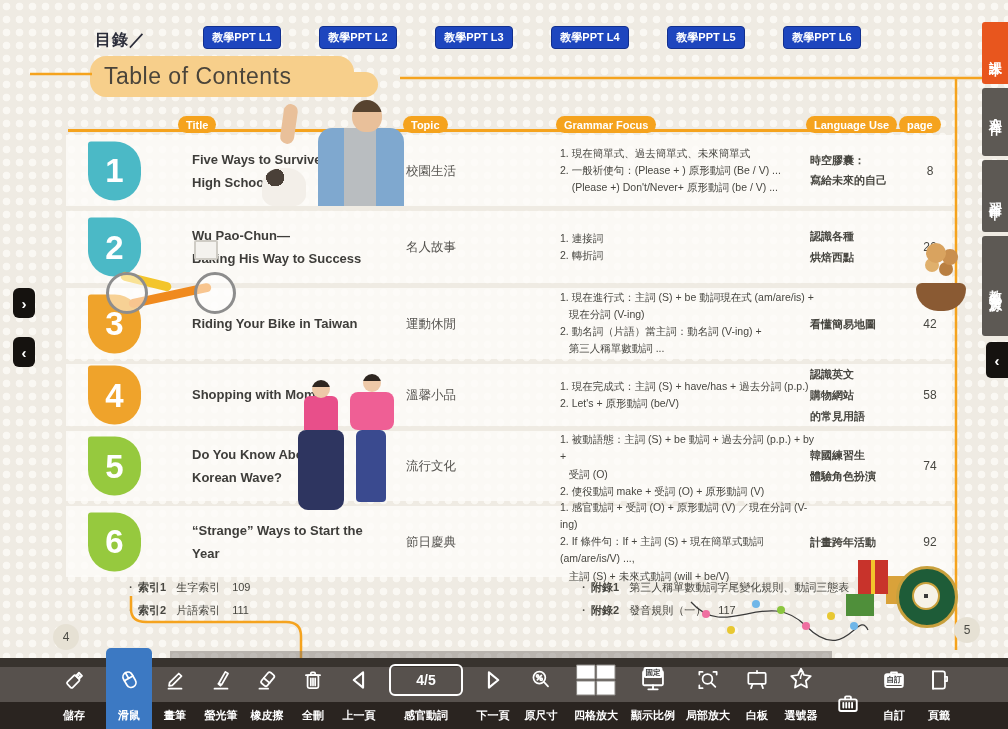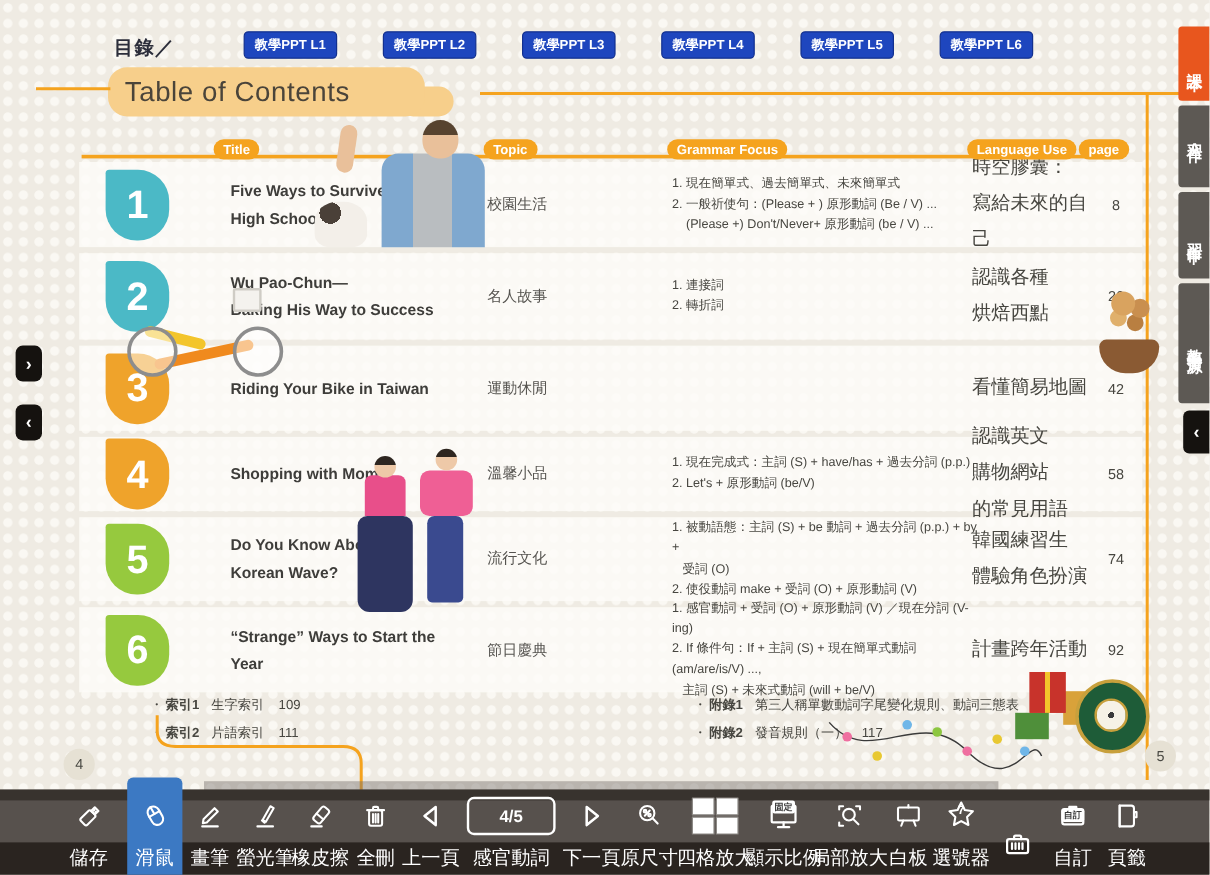--- a/index.html
+++ b/index.html
@@ -22,21 +22,21 @@
     font-size:11px;font-weight:700;display:flex;align-items:center;justify-content:center;padding:0 8px;white-space:nowrap;z-index:3;}
   
   .row{position:absolute;left:66px;width:886px;background:rgba(253,252,248,.85);}
   .badge{position:absolute;left:22px;top:50%;transform:translateY(-50%);width:53px;height:59px;
     border-radius:3px 26px 26px 26px;color:#fff;font-size:33px;font-weight:700;
     display:flex;align-items:center;justify-content:center;}
   .ccol{position:absolute;top:50%;transform:translateY(-50%);}
   .c-title{left:126px;width:200px;font-size:13px;font-weight:700;color:#3e3d3a;line-height:1.8;white-space:pre-line;}
   .c-topic{left:340px;width:100px;font-size:12.5px;color:#55534f;}
   .c-grammar{left:494px;width:262px;font-size:10.5px;color:#474640;line-height:1.65;white-space:pre-wrap;}
-  .c-lang{left:744px;width:102px;font-size:16px;color:#474640;line-height:1.9;white-space:pre-line;}
+  .c-lang{left:744px;width:102px;font-size:11px;color:#474640;line-height:1.9;white-space:pre-line;font-weight:bold;}
   .c-page{left:836px;width:56px;text-align:center;font-size:12px;color:#474640;}
   
   .f-col{position:absolute;top:580px;font-size:11px;color:#474640;}
   .f-item{display:flex;align-items:baseline;margin-bottom:8px;white-space:nowrap;}
   .f-bullet{margin-right:2px;}
   .f-label{font-weight:700;margin-right:10px;}
   .f-text{margin-right:12px;}
   
   .pgc{position:absolute;width:26px;height:26px;border-radius:50%;background:#e6e1d4;color:#4a4a44;
     font-size:12px;display:flex;align-items:center;justify-content:center;z-index:4;}
@@ -50,21 +50,21 @@
   .tab-chevron{position:absolute;left:986px;top:342px;width:22px;height:36px;background:#15120f;border-radius:5px 0 0 5px;
     color:#fff;font-size:15px;font-weight:700;display:flex;align-items:center;justify-content:center;cursor:pointer;z-index:9;}
   .gray-bar{position:absolute;left:170px;top:651px;width:662px;height:26px;background:rgba(120,114,108,.45);z-index:5;}
   
   .toolbar{position:absolute;left:0;top:658px;width:1008px;height:71px;background:#57514d;z-index:10;display:flex;padding-left:42px;box-sizing:border-box;}
   .toolbar::before{content:"";position:absolute;left:0;top:0;width:100%;height:9px;background:#38332e;}
   .toolbar::after{content:"";position:absolute;left:0;bottom:0;width:100%;height:27px;background:#2a2420;}
   .titem{position:relative;height:71px;display:flex;flex-direction:column;align-items:center;z-index:12;cursor:pointer;}
   .ticon{height:44px;display:flex;align-items:center;justify-content:center;position:relative;}
   .ticon svg{stroke:#fff;fill:none;stroke-width:1.6;stroke-linecap:round;stroke-linejoin:round;}
-  .tlabel{height:27px;display:flex;align-items:center;justify-content:center;font-size:16px;font-weight:400;color:#fff;white-space:nowrap;}
+  .tlabel{height:27px;display:flex;align-items:center;justify-content:center;font-size:11px;font-weight:700;color:#fff;white-space:nowrap;}
   .titem.active{background:#3c79c3;margin-top:-10px;padding-top:10px;height:81px;border-radius:5px 5px 0 0;}
   .pagebox{width:70px;height:28px;border:2px solid #fff;border-radius:6px;color:#fff;font-size:14px;font-weight:700;
     display:flex;align-items:center;justify-content:center;}
   .icon-badge{position:absolute;background:#fff;color:#3a3a3a;font-size:7.5px;font-weight:700;line-height:1;
     padding:1.5px 2px;border-radius:2px;white-space:nowrap;}
   .star-num{position:absolute;color:#fff;font-size:10px;font-weight:700;top:12px;left:50%;transform:translateX(-50%);}
   
   .art{position:absolute;z-index:5;}
   .man-head{position:absolute;right:28px;top:2px;width:30px;height:32px;border-radius:50% 50% 45% 45%;
     background:linear-gradient(#57432f 0 38%,#e9c09a 38%);}
@@ -149,20 +149,24 @@
     <div class="ccol c-grammar">1. 連接詞
 2. 轉折詞</div>
     <div class="ccol c-lang">認識各種
 烘焙西點</div>
     <div class="ccol c-page">26</div>
   </div>
   <div class="row" style="top:288px;height:71px;">
     <div class="badge" style="background-color: rgb(239, 163, 43);">3</div>
     <div class="ccol c-title">Riding Your Bike in Taiwan</div>
     <div class="ccol c-topic">運動休閒</div>
+    <div class="ccol c-grammar">1. 現在進行式：主詞 (S) + be 動詞現在式 (am/are/is) +
+   現在分詞 (V-ing)
+2. 動名詞（片語）當主詞：動名詞 (V-ing) +
+   第三人稱單數動詞 ...</div>
     <div class="ccol c-lang">看懂簡易地圖</div>
     <div class="ccol c-page">42</div>
   </div>
   <div class="row" style="top:364px;height:62px;">
     <div class="badge" style="background-color: rgb(239, 163, 43);">4</div>
     <div class="ccol c-title">Shopping with Mom</div>
     <div class="ccol c-topic">溫馨小品</div>
     <div class="ccol c-grammar">1. 現在完成式：主詞 (S) + have/has + 過去分詞 (p.p.)
 2. Let's + 原形動詞 (be/V)</div>
     <div class="ccol c-lang">認識英文

